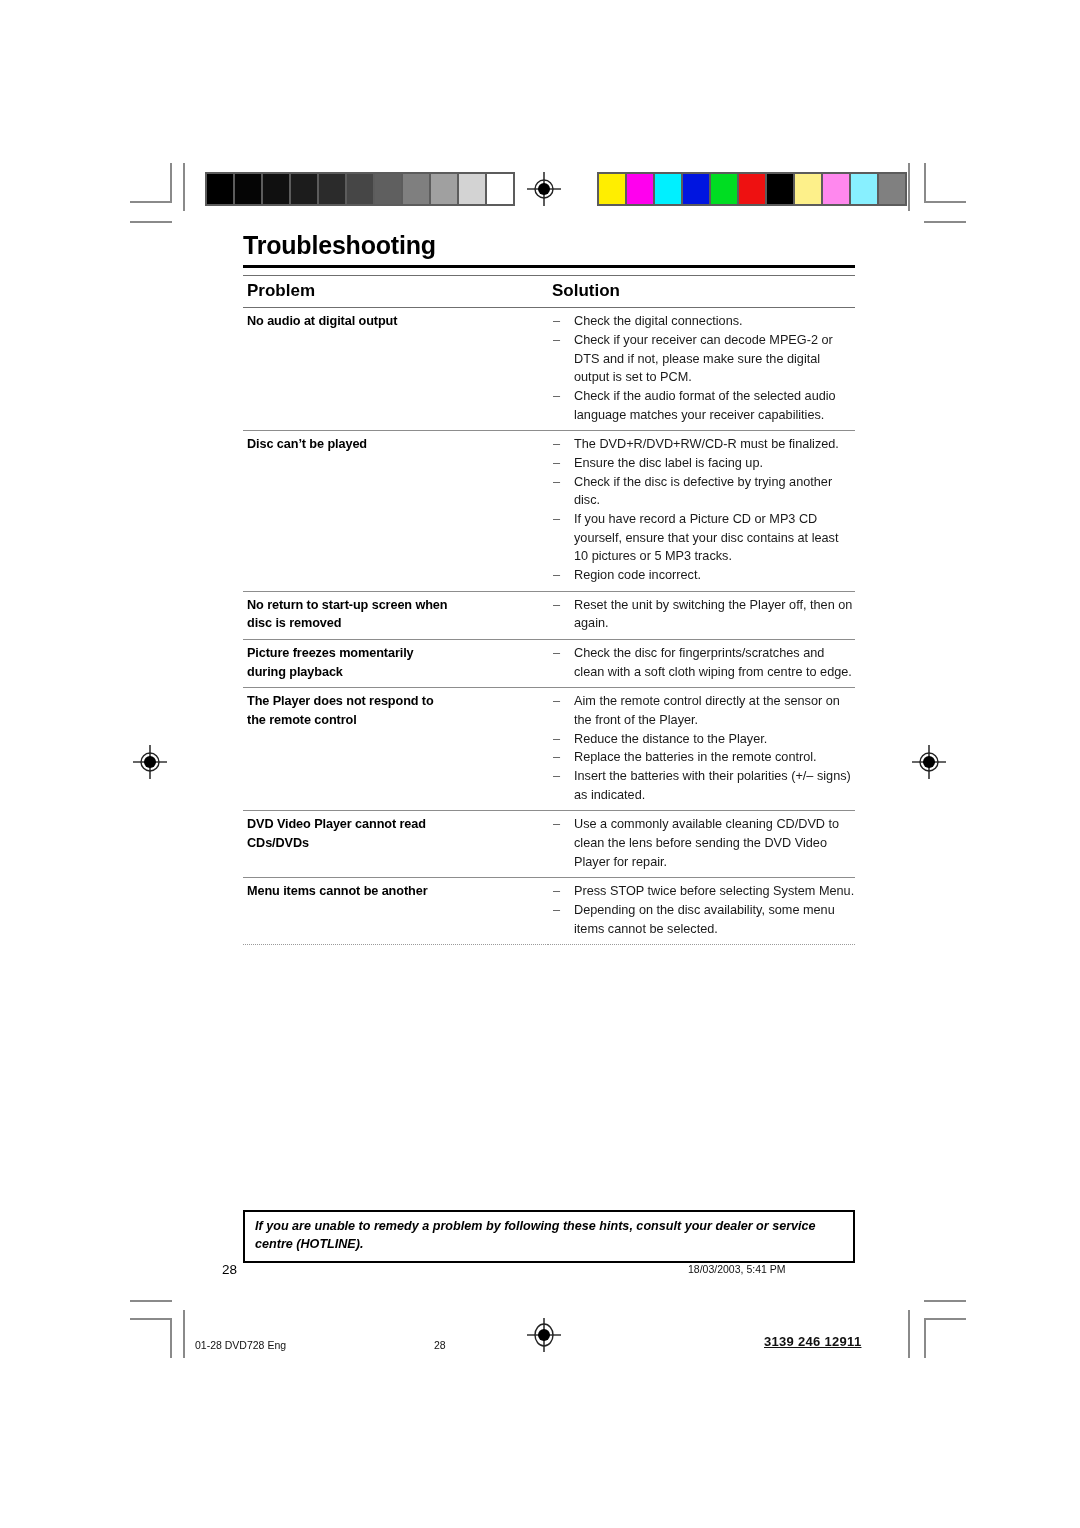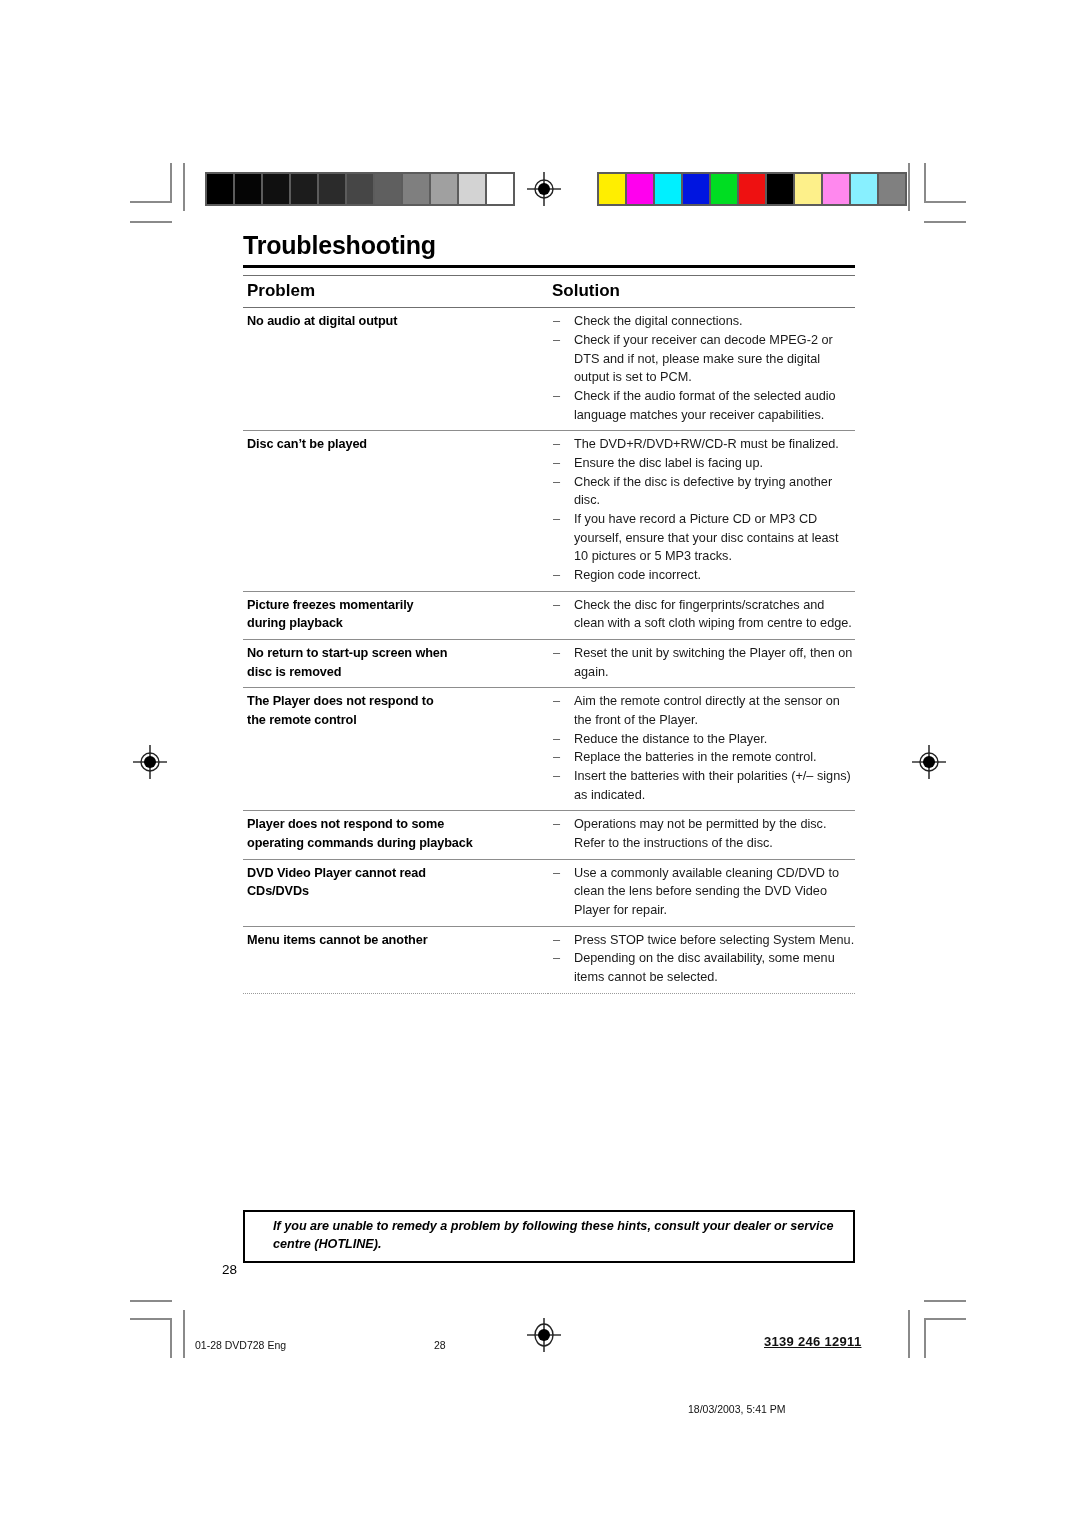--- a/index.html
+++ b/index.html
@@ -92,38 +92,38 @@
     position: absolute; left: 1px; top: 0;
     color: #555;
   }
 
   
   .hotline {
     position: absolute;
     left: 243px; top: 1210px;
     width: 612px;
     border: 2px solid #000;
-    padding: 6px 9px 7px 28px;
+    padding: 6px 9px 7px 10px;
     font-style: italic;
     font-weight: bold;
     font-size: 12.6px;
     line-height: 1.42;
   }
 
   .folio {
     position: absolute;
     left: 222px; top: 1262px;
     font-size: 13.5px;
   }
 
   
   .colophon { position: absolute; font-size: 10.5px; color: #111; white-space: nowrap; }
   .colophon.file  { left: 195px;  top: 1339px; }
   .colophon.pg    { left: 434px;  top: 1339px; }
-  .colophon.stamp { left: 688px;  top: 1403px; text-align: center; }
+  .colophon.stamp { left: 688px;  top: 1263px; text-align: center; }
   .colophon.part  { left: 764px;  top: 1334px; font-size: 13px; font-weight: bold; letter-spacing: 0.3px; text-decoration: underline; }
 </style>
 </head>
 <body>
 
 <div class="crop-mark" style="left:130px; top:163px; width:44px; height:48px;">
   <div class="v" style="left:40px; top:0; height:40px;"></div>
   <div class="h" style="left:0; top:38px; width:42px;"></div>
   <div class="h" style="left:0; top:58px; width:42px;"></div>
 </div>
@@ -248,67 +248,56 @@
               <li><span class="dash">–</span>The DVD+R/DVD+RW/CD-R must be finalized.</li>
               <li><span class="dash">–</span>Ensure the disc label is facing up.</li>
               <li><span class="dash">–</span>Check if the disc is defective by trying another disc.</li>
               <li><span class="dash">–</span>If you have record a Picture CD or MP3 CD yourself, ensure that your disc contains at least 10 pictures or 5 MP3 tracks.</li>
               <li><span class="dash">–</span>Region code incorrect.</li>
             </ul>
           </td>
         </tr>
         <tr>
           <td class="problem">
+            <span class="pline">No return to start-up screen when</span>
+            <span class="pline">disc is removed</span>
+          </td>
+          <td>
+            <ul class="sol">
+              <li><span class="dash">–</span>Reset the unit by switching the Player off, then on again.</li>
+            </ul>
+          </td>
+        </tr>
+        <tr>
+          <td class="problem">
             <span class="pline">Picture freezes momentarily</span>
             <span class="pline">during playback</span>
           </td>
           <td>
             <ul class="sol">
               <li><span class="dash">–</span>Check the disc for fingerprints/scratches and clean with a soft cloth wiping from centre to edge.</li>
-            </ul>
-          </td>
-        </tr>
-        <tr>
-          <td class="problem">
-            <span class="pline">No return to start-up screen when</span>
-            <span class="pline">disc is removed</span>
-          </td>
-          <td>
-            <ul class="sol">
-              <li><span class="dash">–</span>Reset the unit by switching the Player off, then on again.</li>
             </ul>
           </td>
         </tr>
         <tr>
           <td class="problem">
             <span class="pline">The Player does not respond to</span>
             <span class="pline">the remote control</span>
           </td>
           <td>
             <ul class="sol">
               <li><span class="dash">–</span>Aim the remote control directly at the sensor on the front of the Player.</li>
               <li><span class="dash">–</span>Reduce the distance to the Player.</li>
               <li><span class="dash">–</span>Replace the batteries in the remote control.</li>
               <li><span class="dash">–</span>Insert the batteries with their polarities (+/– signs) as indicated.</li>
             </ul>
           </td>
         </tr>
         <tr>
           <td class="problem">
-            <span class="pline">Player does not respond to some</span>
-            <span class="pline">operating commands during playback</span>
-          </td>
-          <td>
-            <ul class="sol">
-              <li><span class="dash">–</span>Operations may not be permitted by the disc. Refer to the instructions of  the disc.</li>
-            </ul>
-          </td>
-        </tr>
-        <tr>
-          <td class="problem">
             <span class="pline">DVD Video Player cannot read</span>
             <span class="pline">CDs/DVDs</span>
           </td>
           <td>
             <ul class="sol">
               <li><span class="dash">–</span>Use a commonly available cleaning CD/DVD to clean the lens before sending the DVD Video Player for repair.</li>
             </ul>
           </td>
         </tr>
         <tr>

